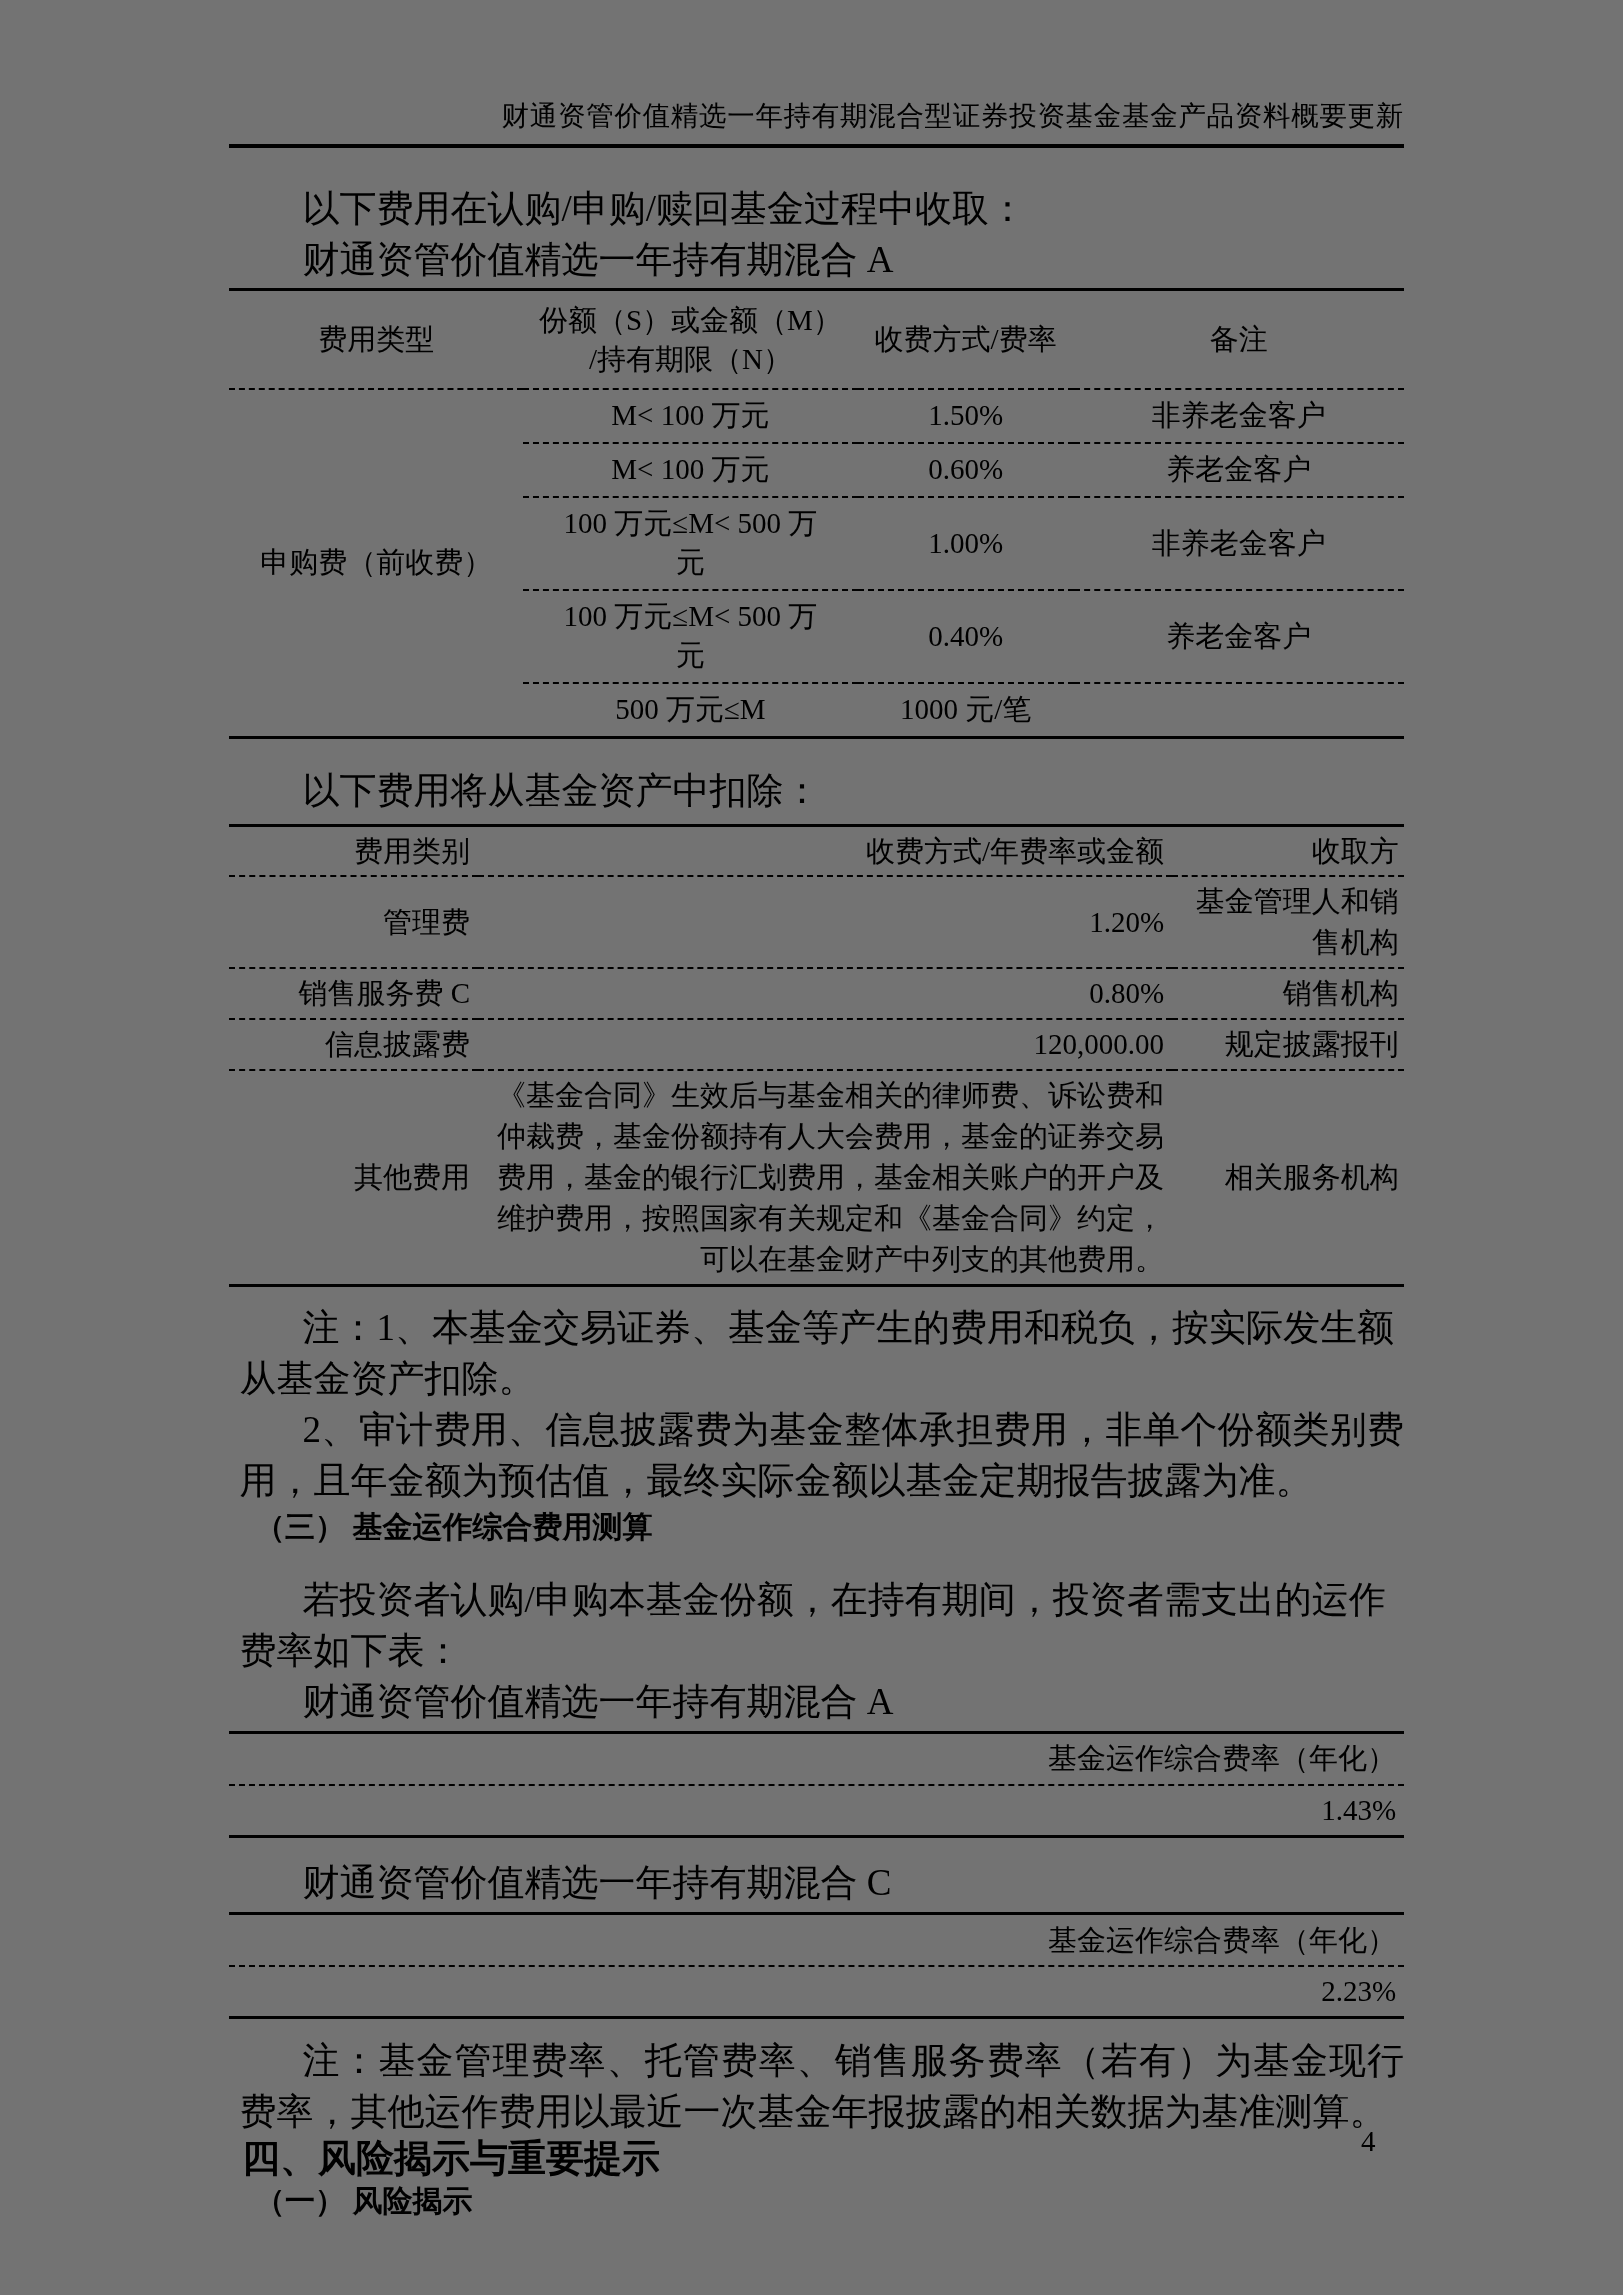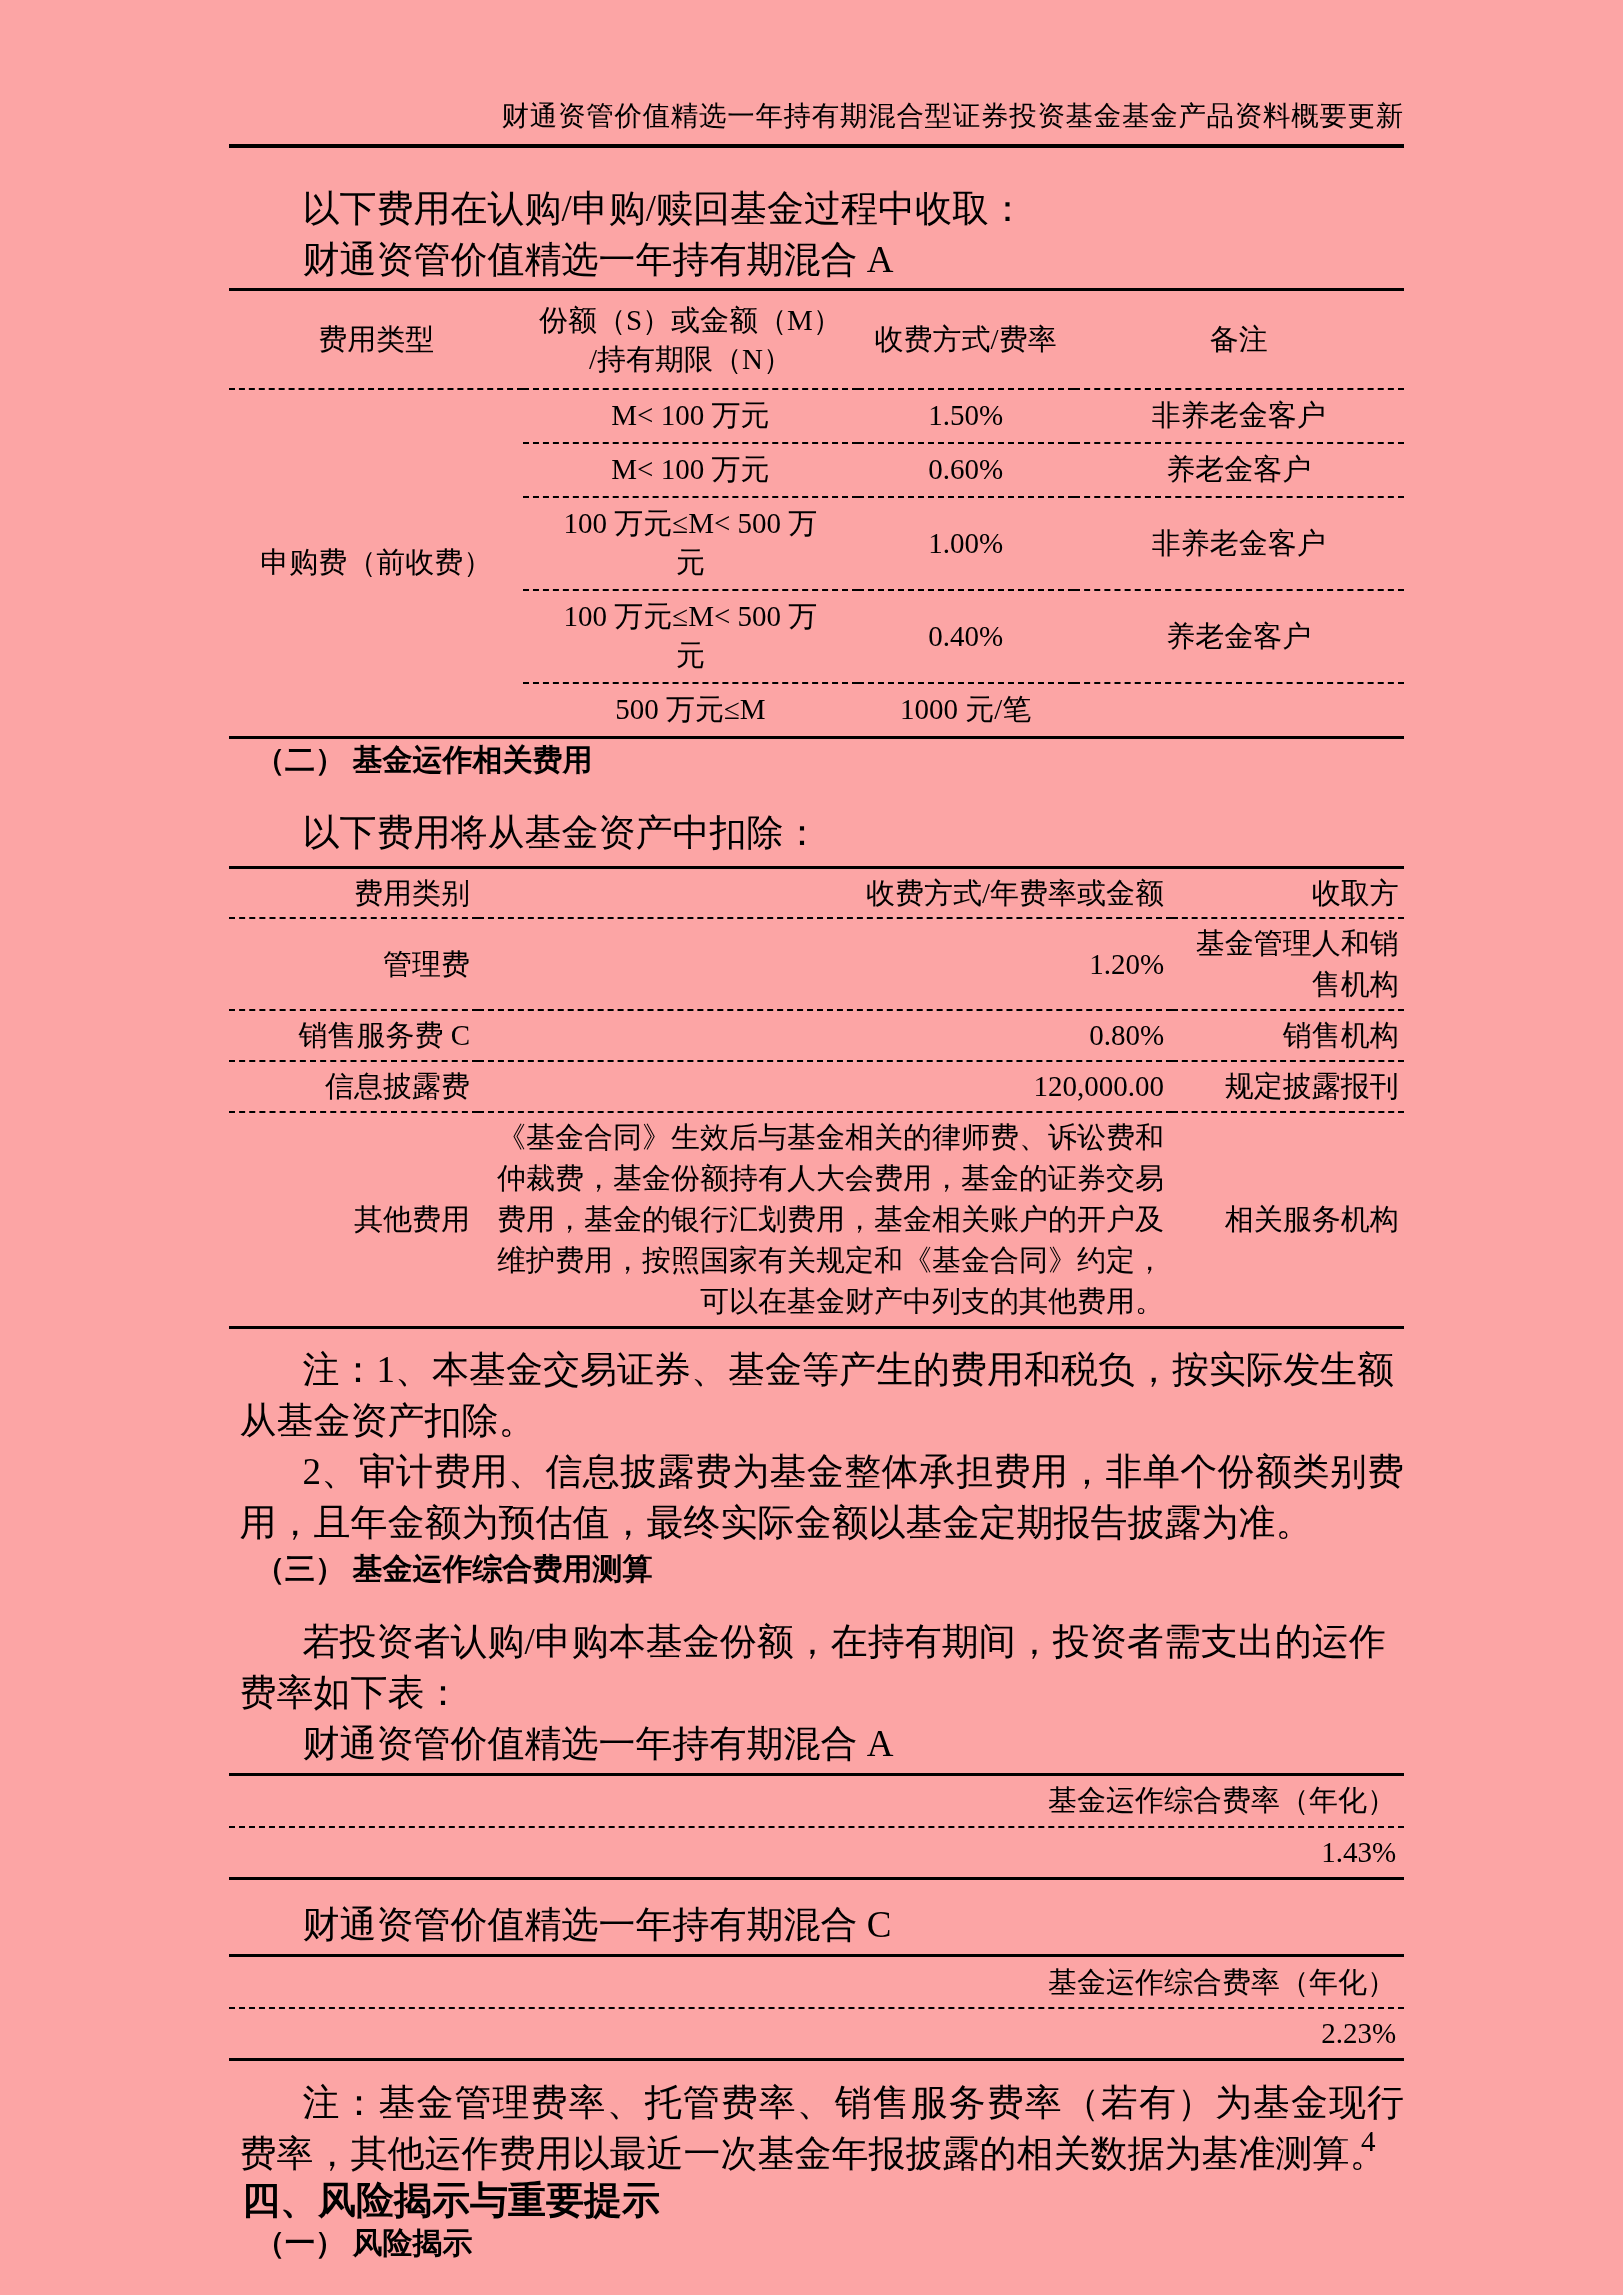--- a/index.html
+++ b/index.html
@@ -1,19 +1,19 @@
 <!DOCTYPE html>
 <html style="font-size:10.5px"><head>
 <meta charset="utf-8">
 <style>
   html,body { margin:0; padding:0; background:#888; }
   .page {
     position:relative;
     width:1623px; height:2295px;
-    background:#fca5a5;
+    background:#737373;
     color:#000000;
     font-family:"Liberation Serif","DejaVu Serif",serif;
     overflow:hidden;
     margin:0 auto;
   }
   .content {
     position:absolute;
     left:229px; top:0;
     width:1175px;
   }
@@ -157,21 +157,20 @@
           <td>养老金客户</td>
         </tr>
         <tr>
           <td class="preline">500 万元≤M</td>
           <td>1000 元/笔</td>
           <td></td>
         </tr>
       </tbody>
     </table>
 
-    <h3 class="h-sub mt36">（二） 基金运作相关费用</h3>
     <p class="para indent mt40">以下费用将从基金资产中扣除：</p>
 
     <table class="tbl tbl2 mt12">
       <colgroup>
         <col style="width:249px">
           <col style="width:694px">
           <col style="width:232px">
       </colgroup>
       <tbody>
         <tr class="hdr">

